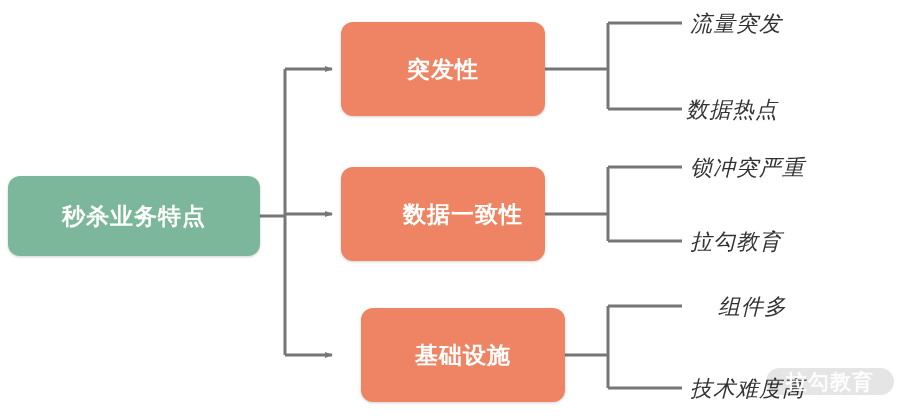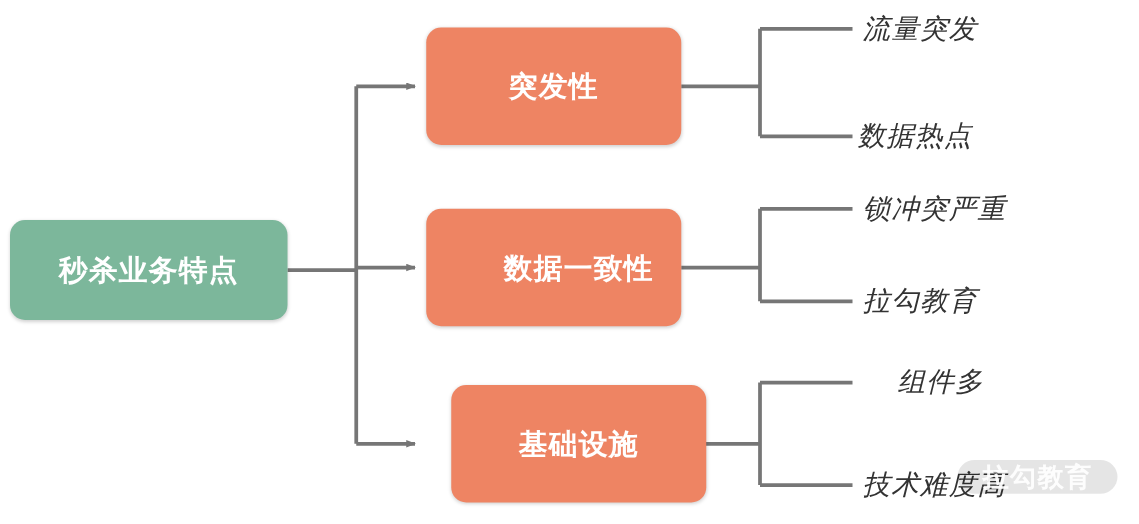--- a/index.html
+++ b/index.html
@@ -33,21 +33,21 @@
     color: #ffffff;
     font-weight: bold;
     letter-spacing: 1px;
     text-align: center;
     box-sizing: border-box;
     box-shadow: 0 1px 3px rgba(0,0,0,0.18);
   }
   .node-root {
     left: 8px;
     top: 176px;
-    width: 222px;
+    width: 252px;
     height: 80px;
     background: #7cb79b;
     font-size: 23px;
   }
   .node-branch {
     left: 341px;
     width: 204px;
     height: 94px;
     background: #ee8463;
     font-size: 23px;

